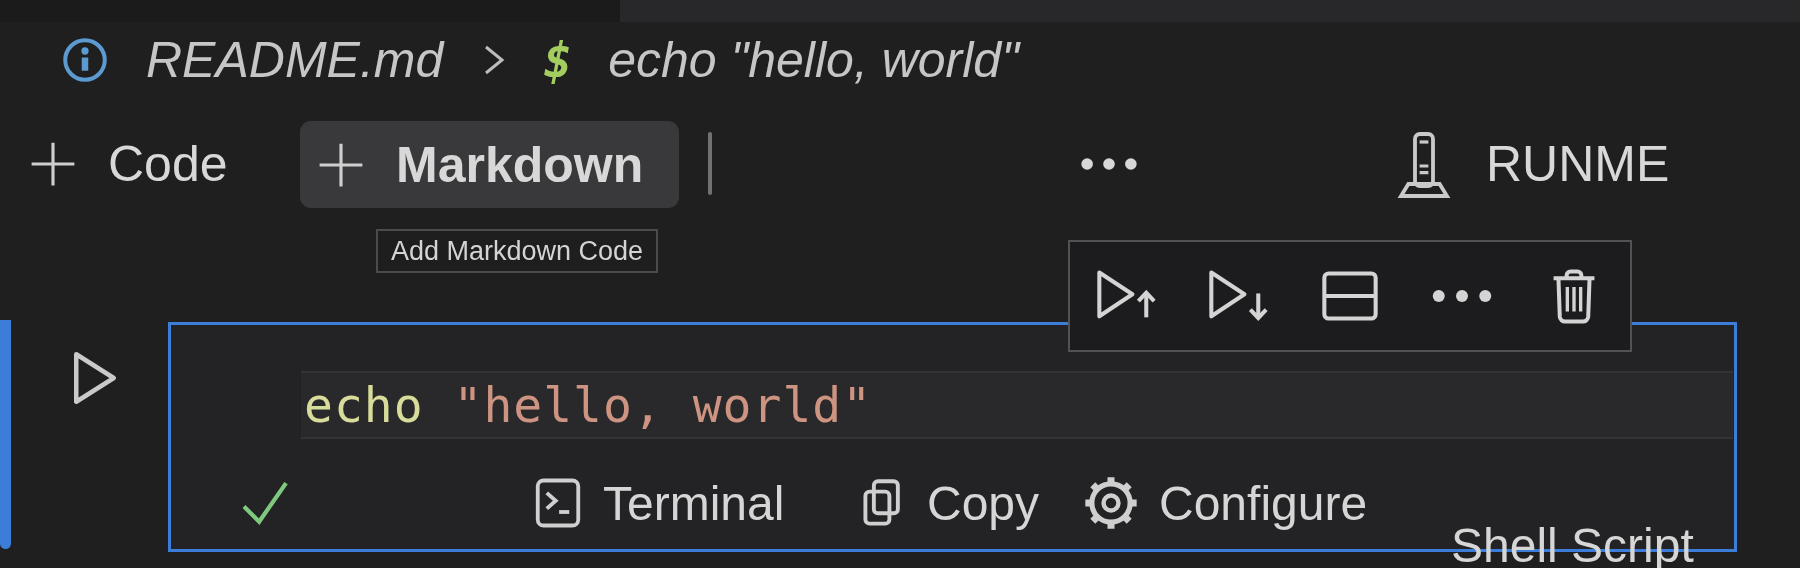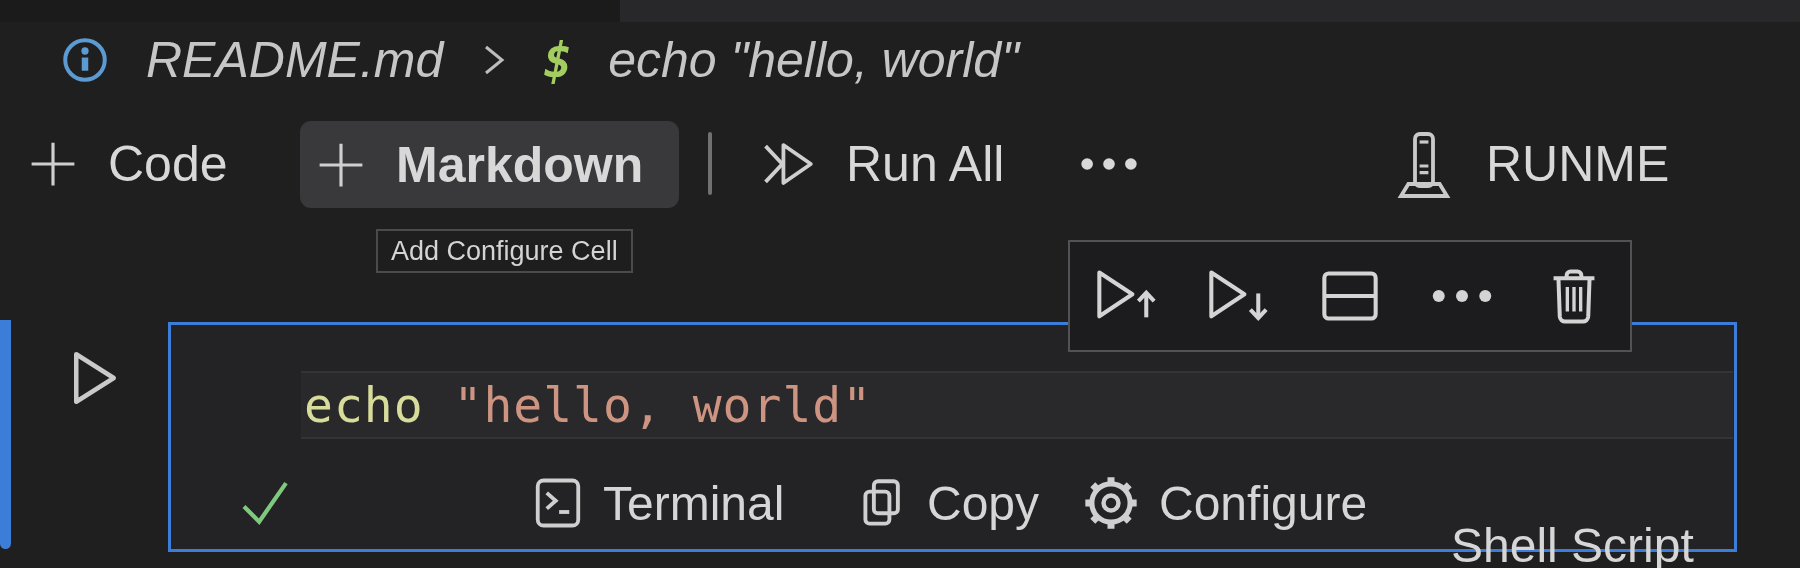--- a/index.html
+++ b/index.html
@@ -114,27 +114,20 @@
 
     <div class="tb-btn btn-add-markdown">
       <svg class="ico" width="54" height="54" viewBox="0 0 24 24">
         <path d="M12 2.5v19 M2.5 12h19" stroke-width="1.4"></path>
       </svg>
       <span>Markdown</span>
     </div>
 
     <div class="tb-sep"></div>
 
-    <div class="tb-btn btn-run-all">
-      <svg class="ico" width="58" height="54" viewBox="0 0 26 24">
-        <path d="M2.5 4 L10 12 L2.5 20" stroke-width="1.7"></path>
-        <path d="M10.5 3.5 L22.8 12 L10.5 20.5 Z" stroke-width="1.7" stroke-linejoin="round"></path>
-      </svg>
-      <span>Run All</span>
-    </div>
 
     <div class="tb-btn btn-toolbar-more">
       <svg width="58" height="14" viewBox="0 0 26 6">
         <circle class="fill" cx="3.2" cy="3" r="2.6"></circle>
         <circle class="fill" cx="13" cy="3" r="2.6"></circle>
         <circle class="fill" cx="22.8" cy="3" r="2.6"></circle>
       </svg>
     </div>
 
     <div class="brand">
@@ -142,21 +135,21 @@
         <path d="M8.2 27.5 H23.8 L27.5 33.5 H4.5 Z" stroke-width="1.9"></path>
         <rect x="11.5" y="2.5" width="9" height="26" rx="2.4" stroke-width="1.9" fill="#1f1f20"></rect>
         <path d="M13.8 6.5h4.4" stroke-width="1.6"></path>
         <path d="M13.8 18.5h4.4 M13.8 21.8h4.4" stroke-width="1.6"></path>
       </svg>
       <span>RUNME</span>
     </div>
   </div>
 
   <div class="tooltip">
-    <span>Add Configure Cell</span>
+    <span>Add Markdown Code</span>
   </div>
 
   <div class="cell-toolbar">
     <div class="ct-btn">
       <svg width="64" height="60" viewBox="0 0 30 28">
         <path d="M2.5 3 L18 13.2 L2.5 23.5 Z" stroke-width="1.9" stroke-linejoin="round"></path>
         <path d="M24.5 24 V12.8" stroke-width="1.9"></path>
         <path d="M20.8 16.4 L24.5 12.5 L28.2 16.4" stroke-width="1.9"></path>
       </svg>
     </div>

